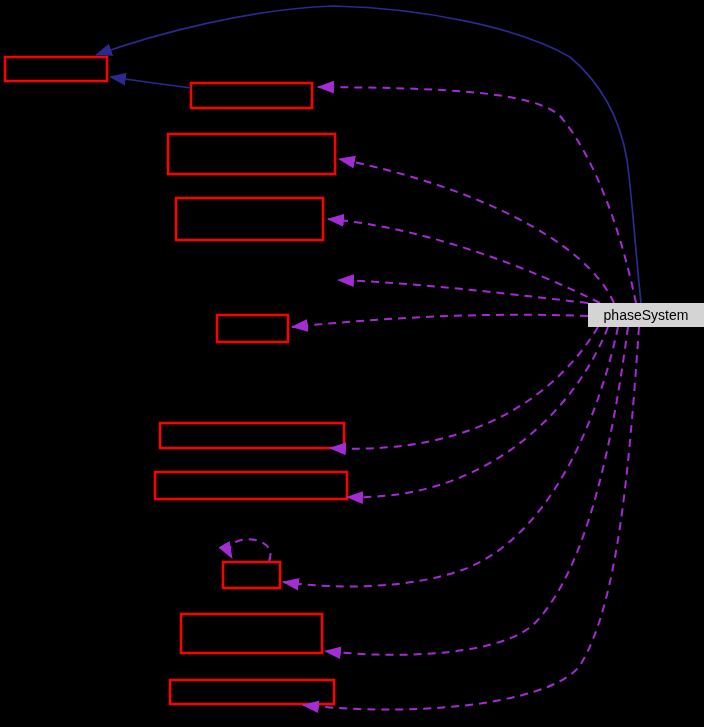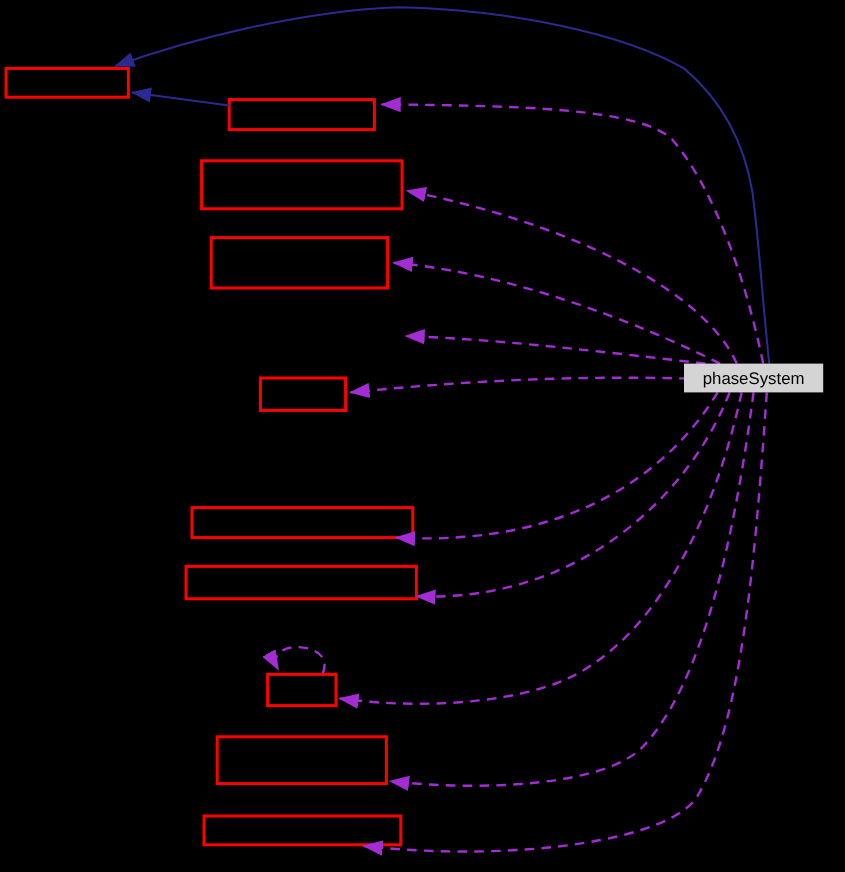--- a/index.html
+++ b/index.html
@@ -66,15 +66,15 @@
         <path d="M588,316 C480,312 382,318 292,327" fill="none" stroke="#a32cd4" stroke-width="2" stroke-dasharray="8 6" marker-end="url(#arrow-usage)"></path>
         <path d="M598,327 C560,390 480,456 330,448" fill="none" stroke="#a32cd4" stroke-width="2" stroke-dasharray="8 6" marker-end="url(#arrow-usage)"></path>
         <path d="M608,327 C578,405 490,502 347,497" fill="none" stroke="#a32cd4" stroke-width="2" stroke-dasharray="8 6" marker-end="url(#arrow-usage)"></path>
         <path d="M618,327 C596,430 545,540 462,570 C412,588 340,590 283,582" fill="none" stroke="#a32cd4" stroke-width="2" stroke-dasharray="8 6" marker-end="url(#arrow-usage)"></path>
         <path d="M628,327 C613,440 588,566 536,622 C506,654 406,660 325,651" fill="none" stroke="#a32cd4" stroke-width="2" stroke-dasharray="8 6" marker-end="url(#arrow-usage)"></path>
         <path d="M639,327 C629,470 618,600 582,662 C562,700 432,719 303,705" fill="none" stroke="#a32cd4" stroke-width="2" stroke-dasharray="8 6" marker-end="url(#arrow-usage)"></path>
         <path d="M269,561 C281,533 217,532 232,558" fill="none" stroke="#a32cd4" stroke-width="2" stroke-dasharray="8 6" marker-end="url(#arrow-usage)"></path>
       </g>
   </svg>
 
-  <div id="phase-node" style="left: 570px; top: 303px; width: 116px; height: 24px; background: rgb(212, 212, 212); color: rgb(0, 0, 0);">phaseSystem</div>
+  <div id="phase-node" style="left: 588px; top: 303px; width: 116px; height: 24px; background: rgb(212, 212, 212); color: rgb(0, 0, 0);">phaseSystem</div>
 
 </div>
 
 </body></html>

